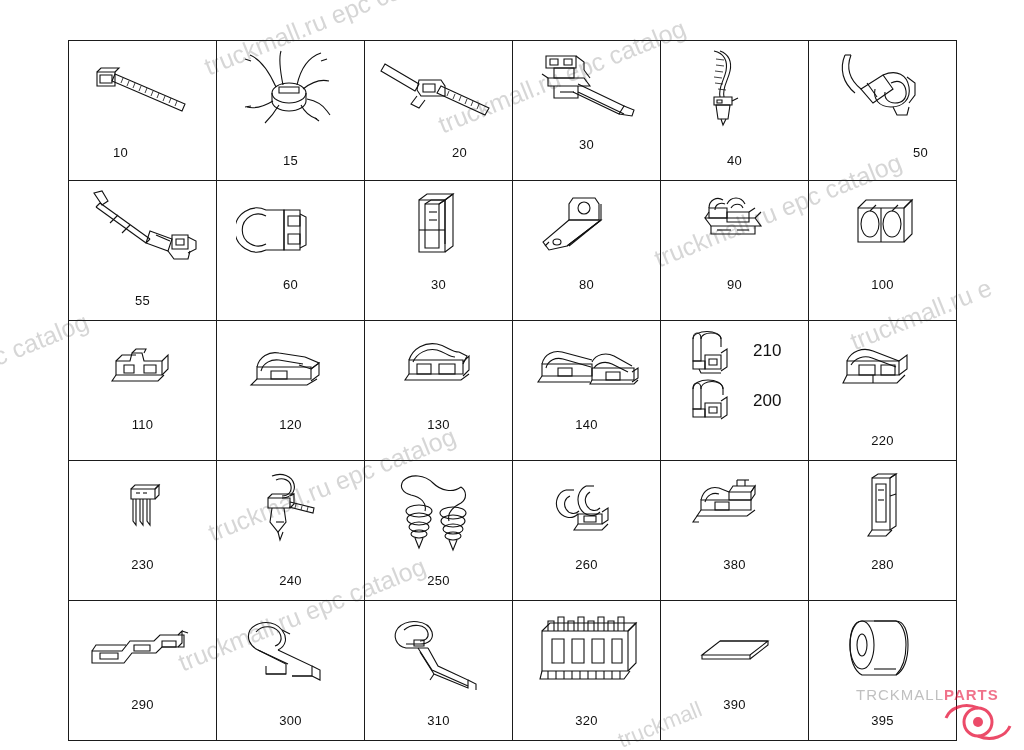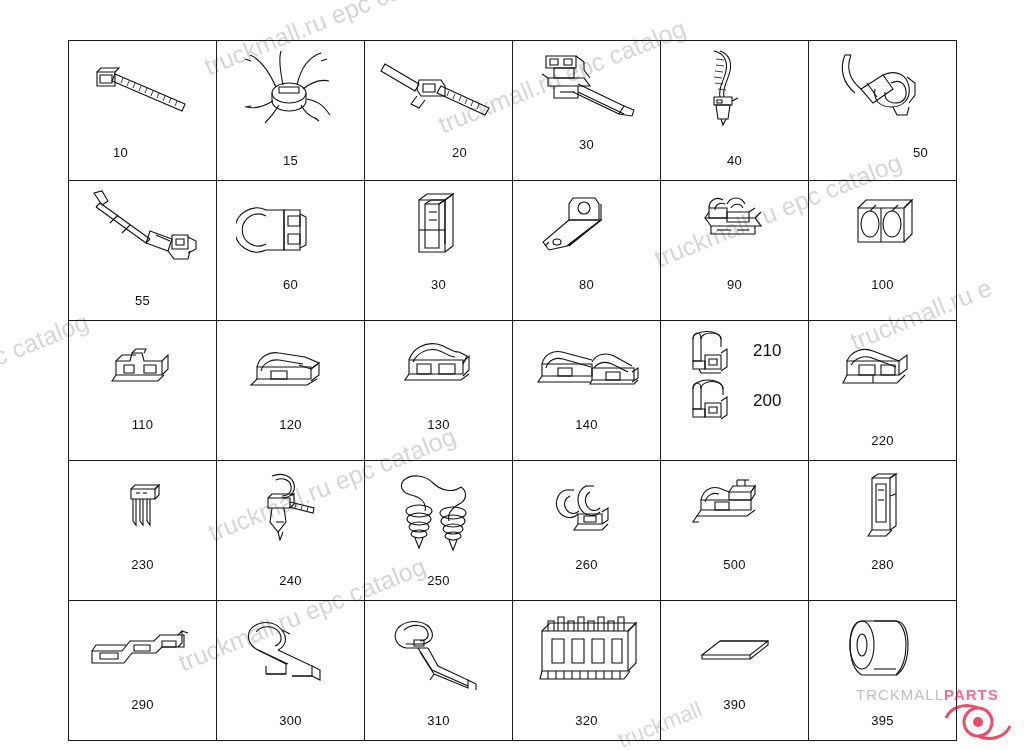--- a/index.html
+++ b/index.html
@@ -600,21 +600,21 @@
             <path d="M76 20 l4 -6 v8 l-4 6"></path>
             <path d="M26 28 h50 v10 h-50 z"></path>
             <path d="M26 38 l-4 6 h50 l8 -6"></path>
             <path d="M40 30 h14 v8 h-14 z"></path>
             <path d="M62 14 v-6"></path>
             <path d="M70 14 v-6"></path>
             <path d="M62 8 h12"></path>
             <path d="M22 44 l-4 6 h6"></path>
           </svg>
         </div>
-        <div class="num pos-c">500</div>
+        <div class="num pos-c">380</div>
       </div>
     </td>
 
     <td>
       <div class="cell-inner">
         <div class="art">
           <svg width="90" height="80" viewBox="0 0 90 80" fill="none" stroke="#111" stroke-width="1.1">
             <path d="M34 8 h18 v52 h-18 z"></path>
             <path d="M34 8 l6 -4 h18 l-6 4"></path>
             <path d="M52 8 l6 -4 v52 l-6 4"></path>

